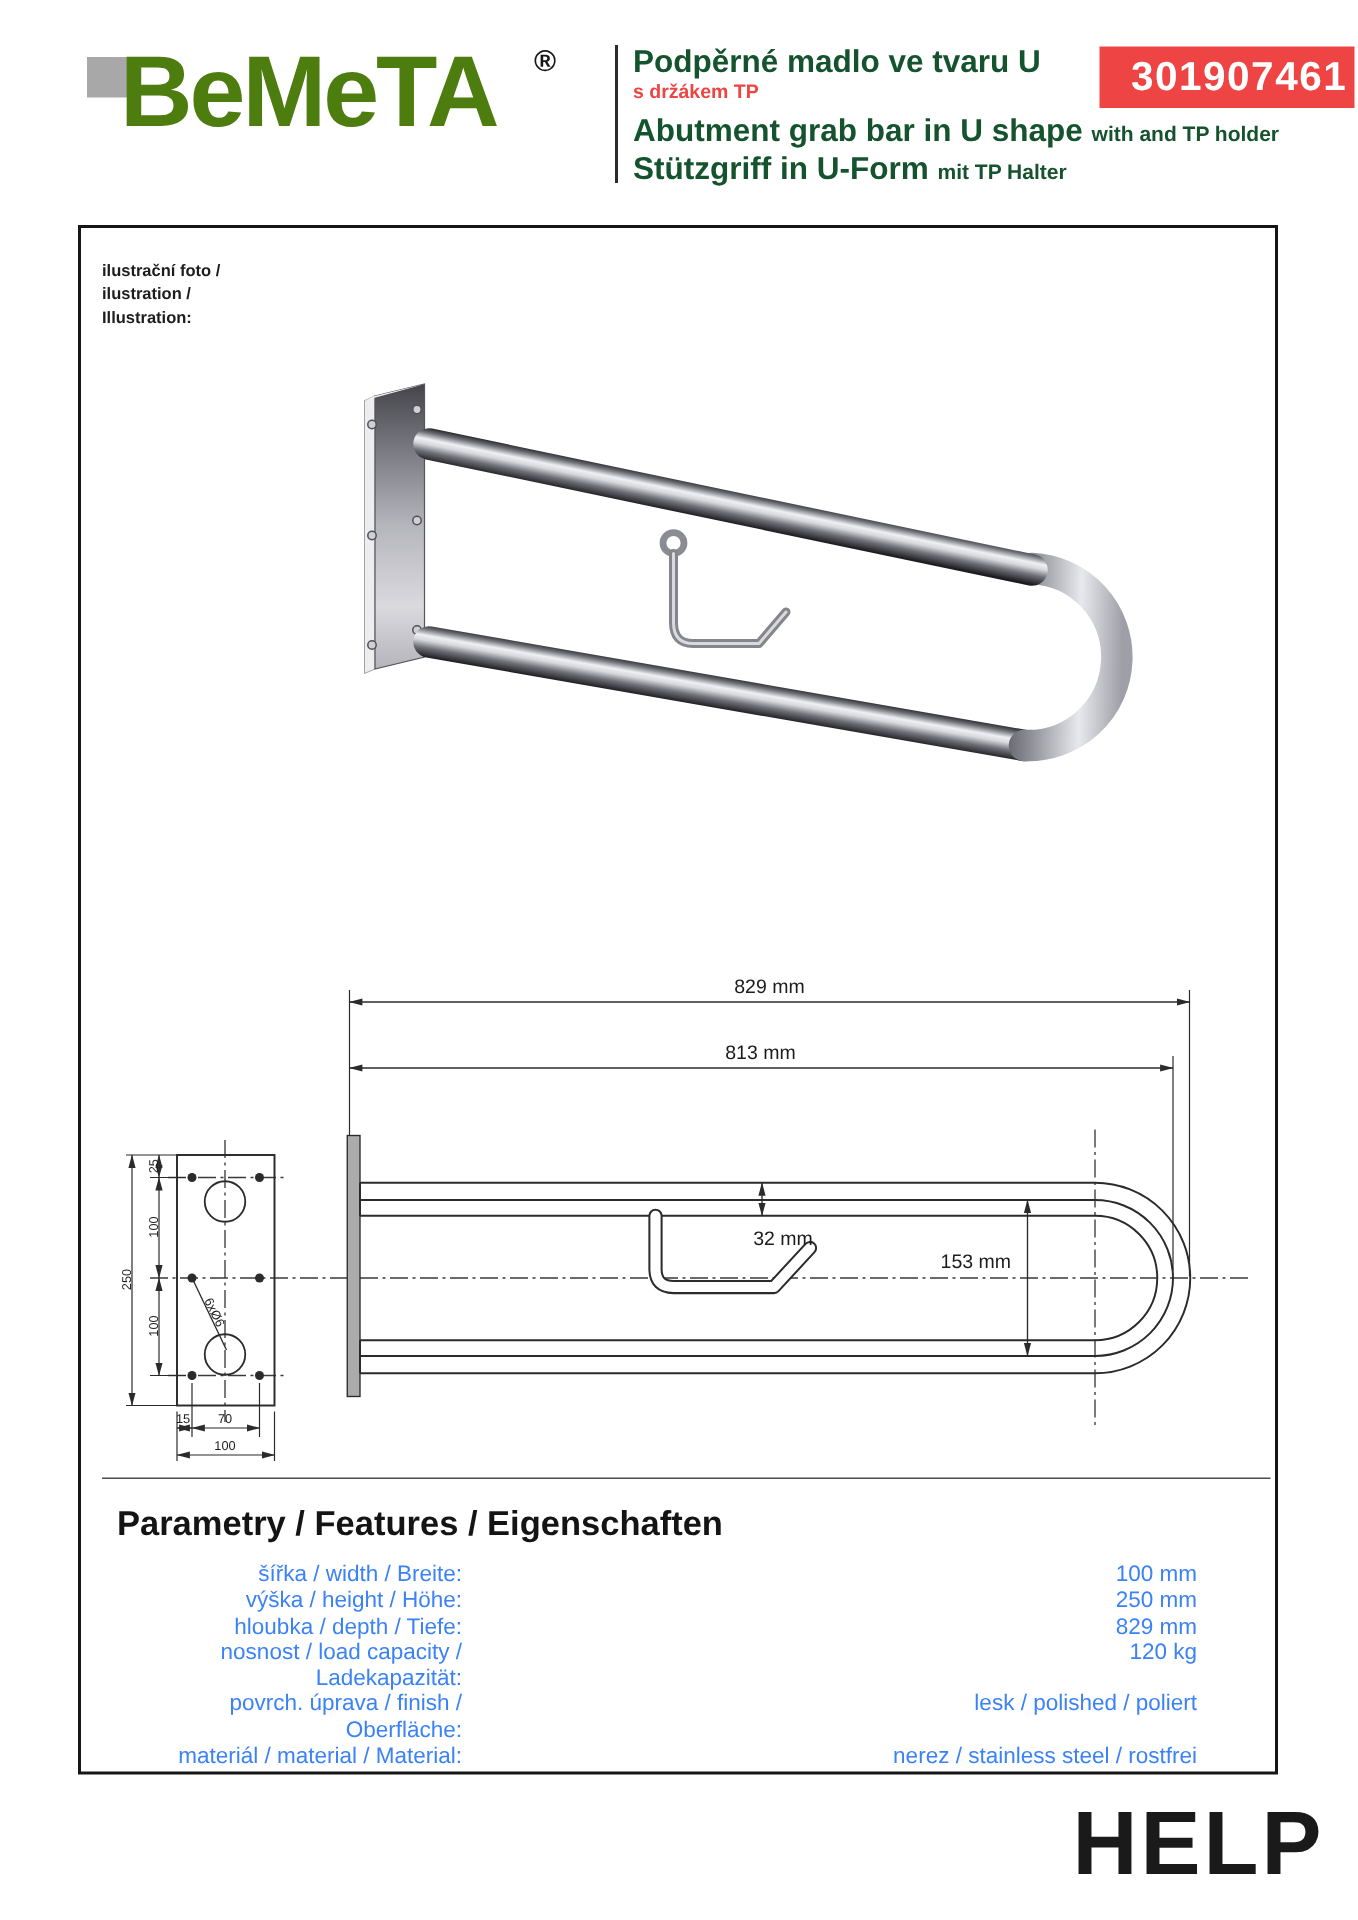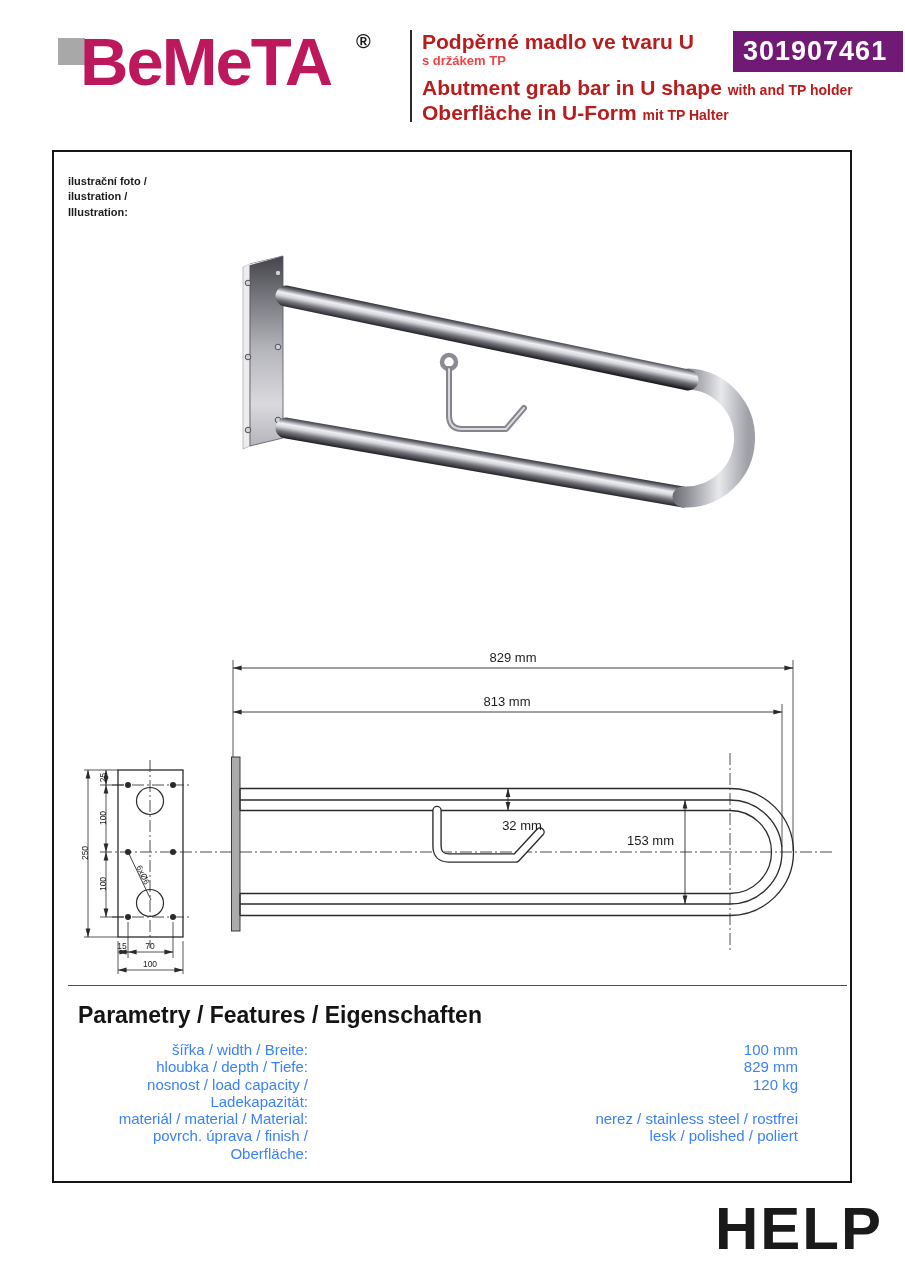--- a/index.html
+++ b/index.html
@@ -5,34 +5,34 @@
   html,body{margin:0;padding:0;}
   body{
     width:905px;height:1280px;position:relative;background:#ffffff;
     font-family:"Liberation Sans","DejaVu Sans",sans-serif;color:#1a1a1a;
     overflow:hidden;
   }
   
   .logo-square{position:absolute;left:58px;top:38px;width:27px;height:27px;background:#a8a8a8;}
   .logo-text{
     position:absolute;left:80px;top:28px;font-weight:bold;font-size:67px;
-    letter-spacing:-2px;color:#be185d;line-height:1;
+    letter-spacing:-2px;color:#4d7c0f;line-height:1;
   }
   .logo-reg{position:absolute;left:356px;top:30px;font-size:20px;font-weight:bold;color:#171717;}
   .header-divider{position:absolute;left:410px;top:30px;width:2px;height:92px;background:#2b2b2b;}
   .titles{position:absolute;left:422px;top:31px;width:300px;}
-  .title-main{font-size:21px;font-weight:bold;line-height:1.04;color:#b91c1c;white-space:nowrap;}
+  .title-main{font-size:21px;font-weight:bold;line-height:1.04;color:#14532d;white-space:nowrap;}
   .title-sub{font-size:13px;font-weight:bold;line-height:1.1;color:#ef4444;}
   .title-inline-sub{font-size:14px;font-weight:bold;}
   .t-cs{margin-bottom:1px;}
   .t-en{margin-top:9px;}
   .t-de{margin-top:3px;}
   .code-badge{
-    position:absolute;left:733px;top:31px;width:170px;height:41px;background:#701a75;
-    color:#ffffff;font-size:27px;font-weight:bold;line-height:41px;padding-left:10px;
+    position:absolute;left:733px;top:31px;width:170px;height:41px;background:#ef4444;
+    color:#ffffff;font-size:27px;font-weight:bold;line-height:41px;padding-left:21px;
     box-sizing:border-box;letter-spacing:1px;
   }
   
   .main-box{position:absolute;left:52px;top:150px;width:800px;height:1033px;border:2px solid #161616;box-sizing:border-box;}
   .illu-label{position:absolute;left:68px;top:162px;font-size:11px;font-weight:bold;line-height:1.4;color:#1c1c1c;margin-top:12px;}
   .photo-svg{position:absolute;left:205px;top:248px;}
   .tech-svg{position:absolute;left:60px;top:630px;}
   .param-sep{position:absolute;left:68px;top:985px;width:779px;height:1px;background:#4d4d4d;}
   .param-heading{position:absolute;left:78px;top:1002px;font-size:23px;font-weight:bold;color:#141414;}
   .param-table{position:absolute;left:78px;top:1041px;width:720px;font-size:15px;color:#3b82f6;text-align:right;}
@@ -46,21 +46,21 @@
 
 <div class="logo-square"></div>
 <div class="logo-text">BeMeTA</div>
 <div class="logo-reg">®</div>
 <div class="header-divider"></div>
 
 <div class="titles">
   <div class="title-main t-cs">Podpěrné madlo ve tvaru U</div>
   <div class="title-sub">s držákem TP</div>
   <div class="title-main t-en"><span>Abutment grab bar in U shape</span> <span class="title-inline-sub">with and TP holder</span></div>
-  <div class="title-main t-de"><span>Oberfläche in U-Form</span> <span class="title-inline-sub">mit TP Halter</span></div>
+  <div class="title-main t-de"><span>Stützgriff in U-Form</span> <span class="title-inline-sub">mit TP Halter</span></div>
 </div>
 
 <div class="code-badge">301907461</div>
 
 <div class="main-box"></div>
 
 <div class="illu-label">
   <div>ilustrační foto /</div>
   <div>ilustration /</div>
   <div>Illustration:</div>
@@ -228,30 +228,34 @@
 
 <div class="param-sep"></div>
 <div class="param-heading">Parametry / Features / Eigenschaften</div>
 
 <div class="param-table">
   <div class="param-row">
     <div class="param-label">šířka / width / Breite:</div>
     <div class="param-value">100 mm</div>
   </div>
   <div class="param-row">
+    <div class="param-label">výška / height / Höhe:</div>
+    <div class="param-value">250 mm</div>
+  </div>
+  <div class="param-row">
     <div class="param-label">hloubka / depth / Tiefe:</div>
     <div class="param-value">829 mm</div>
   </div>
   <div class="param-row">
     <div class="param-label">nosnost / load capacity / Ladekapazität:</div>
     <div class="param-value">120 kg</div>
   </div>
   <div class="param-row">
+    <div class="param-label">povrch. úprava / finish / Oberfläche:</div>
+    <div class="param-value">lesk / polished / poliert</div>
+  </div>
+  <div class="param-row">
     <div class="param-label">materiál / material / Material:</div>
     <div class="param-value">nerez / stainless steel / rostfrei</div>
   </div>
-  <div class="param-row">
-    <div class="param-label">povrch. úprava / finish / Oberfläche:</div>
-    <div class="param-value">lesk / polished / poliert</div>
-  </div>
 </div>
 
 <div class="help-text">HELP</div>
 
 </body></html>

